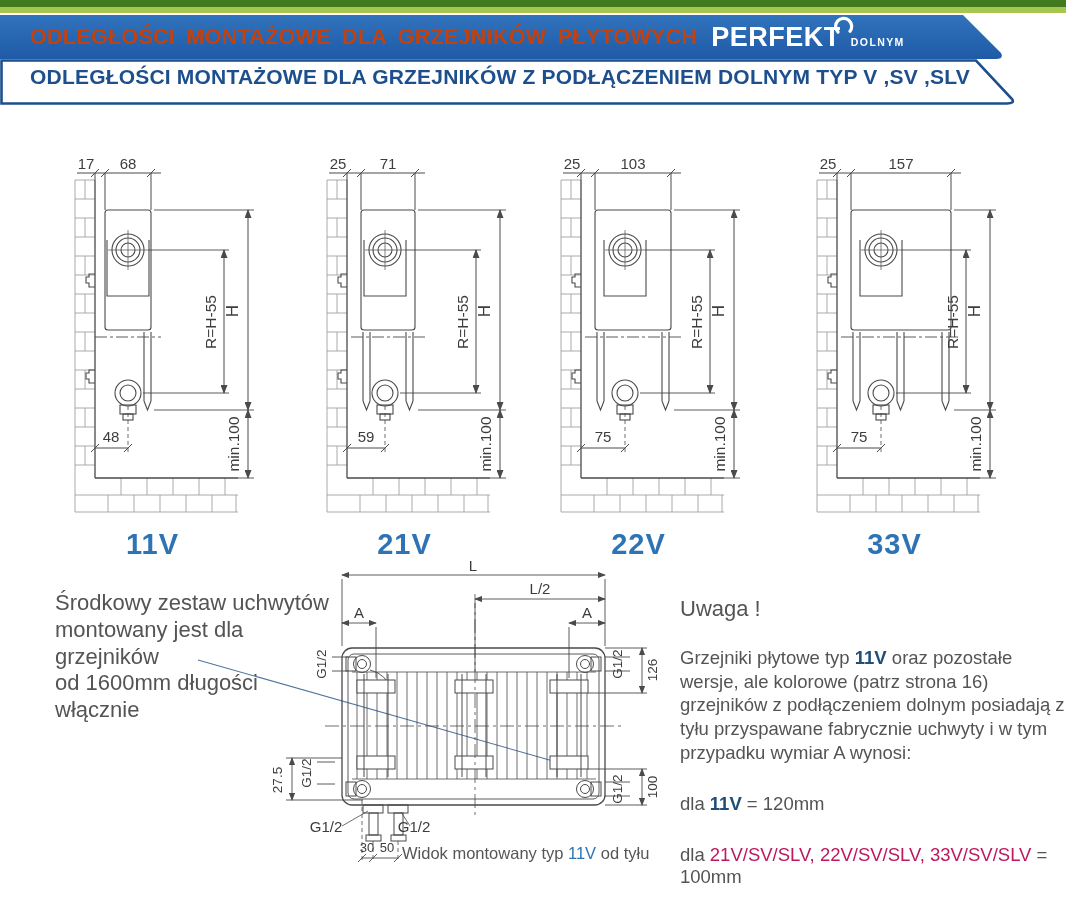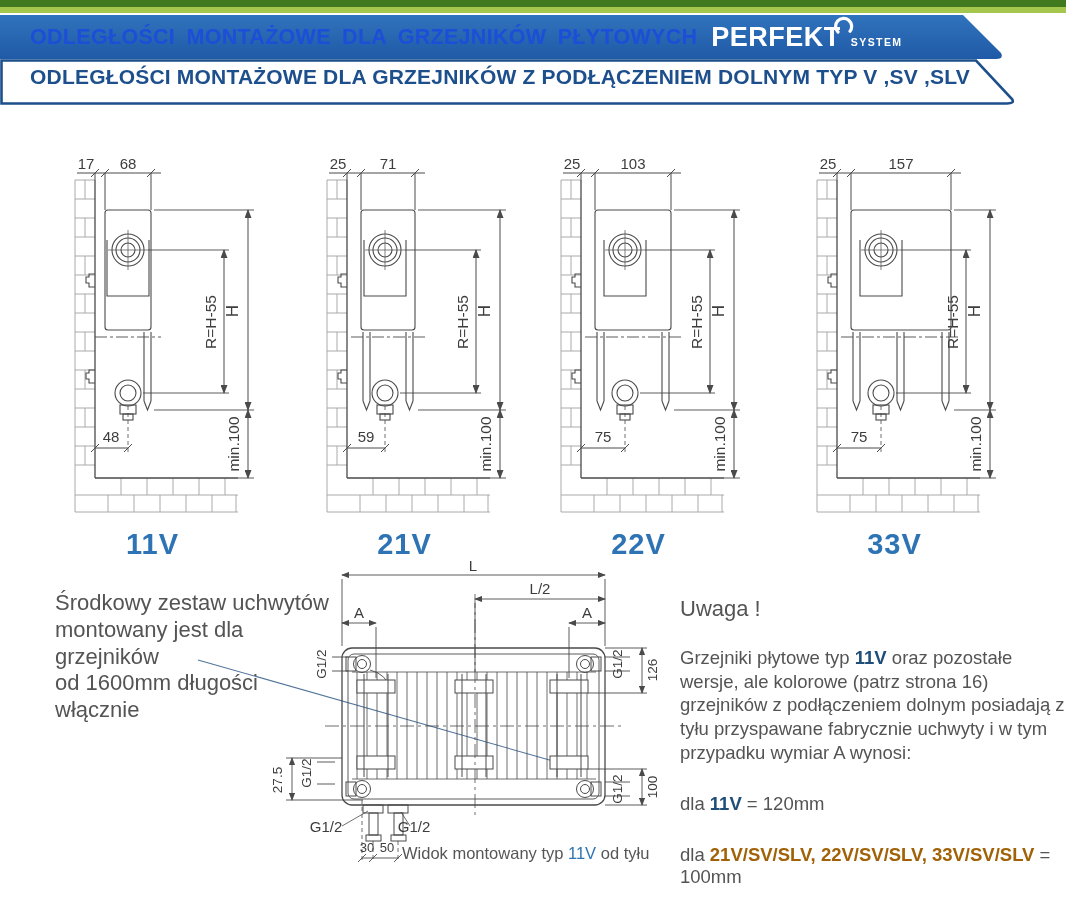--- a/index.html
+++ b/index.html
@@ -4,21 +4,21 @@
 <style>
   html,body{margin:0;padding:0;background:#ffffff;}
   .page{position:relative;width:1072px;height:898px;background:#fff;overflow:hidden;
         font-family:"Liberation Sans",sans-serif;color:#555;}
   
   .gbar{position:absolute;left:0;width:1066px;}
   .gbar.dark{top:0;height:7px;background:#41791f;}
   .gbar.light{top:7px;height:6px;background:#a6c74e;}
   .banner1-wrap{position:absolute;left:0;top:15px;width:1010px;height:44px;}
   .banner1-text{position:absolute;left:0;top:15px;width:1010px;height:44px;display:flex;align-items:center;}
-  .b1-title{margin-left:30px;color:#1d4ed8;font-weight:bold;font-size:21.5px;letter-spacing:.3px;word-spacing:5px;white-space:nowrap;}
+  .b1-title{margin-left:30px;color:#c2410c;font-weight:bold;font-size:21.5px;letter-spacing:.3px;word-spacing:5px;white-space:nowrap;}
   .logo{position:relative;display:flex;align-items:flex-end;margin-left:14px;color:#fff;}
   .logo-brand{font-weight:bold;font-size:27px;letter-spacing:.5px;line-height:1;}
   .logo-swoosh{position:relative;left:-7px;top:-11px;}
   .logo-sub{font-size:10.5px;letter-spacing:1.4px;margin-left:-10px;padding-bottom:3px;font-weight:bold;}
   .banner2-wrap{position:absolute;left:0;top:59px;width:1022px;height:47px;}
   .banner2-text{position:absolute;left:0;top:59px;width:1010px;height:35px;display:flex;align-items:center;}
   .b2-title{margin-left:30px;color:#1d4f8c;font-weight:bold;font-size:21px;letter-spacing:.2px;white-space:nowrap;}
   
   figure.diag{position:absolute;top:140px;width:245px;margin:16px;}
   figure.diag svg{display:block;margin:0 auto;}
@@ -30,21 +30,21 @@
   .rearsvg{position:absolute;left:30px;top:0;}
   .note-left{position:absolute;left:55px;top:30px;width:280px;font-size:22px;line-height:1.22;
              color:#545454;white-space:pre-line;}
   .caption{position:absolute;left:402px;top:284px;font-size:16.5px;color:#565656;}
   .caption .typ{color:#2e74b5;}
   .note-right{position:absolute;left:680px;top:36px;width:392px;color:#545454;}
   .nr-head{font-size:22px;margin-bottom:24px;}
   .nr-body{font-size:18.5px;line-height:1.28;}
   .nr-line{font-size:18.5px;margin-top:29px;}
   .t-navy{color:#1f4e79;font-weight:bold;}
-  .t-blue{color:#a16207;font-weight:bold;}
+  .t-blue{color:#be185d;}
 </style>
 </head>
 <body>
 
 <div class="page">
 
   <div class="gbar dark"></div>
   <div class="gbar light"></div>
 
   <svg class="banner1-wrap" width="1010" height="44" viewBox="0 0 1010 44">
@@ -58,21 +58,21 @@
   </svg>
   <div class="banner1-text">
     <span class="b1-title">ODLEGŁOŚCI MONTAŻOWE DLA GRZEJNIKÓW PŁYTOWYCH</span>
     <span class="logo">
       <span class="logo-brand">PERFEKT</span>
       <span class="logo-swoosh">
         <svg width="20" height="24" viewBox="0 0 20 24">
             <path d="M4 20 A8 8 0 1 1 16 19.2" stroke="#ffffff" stroke-width="3.2" fill="none" stroke-linecap="round"></path>
           </svg>
       </span>
-      <span class="logo-sub">SYSTEM</span>
+      <span class="logo-sub">DOLNYM</span>
     </span>
   </div>
 
   <svg class="banner2-wrap" width="1022" height="47" viewBox="0 0 1022 47">
     <path d="M1.5 1.5 H976 L1012 40 Q1015 44.5 1007 44.5 H1.5 Z" fill="#ffffff" stroke="#1d4f8c" stroke-width="2.6"></path>
   </svg>
   <div class="banner2-text">
     <span class="b2-title">ODLEGŁOŚCI MONTAŻOWE DLA GRZEJNIKÓW Z PODŁĄCZENIEM DOLNYM TYP V ,SV ,SLV</span>
   </div>
 

